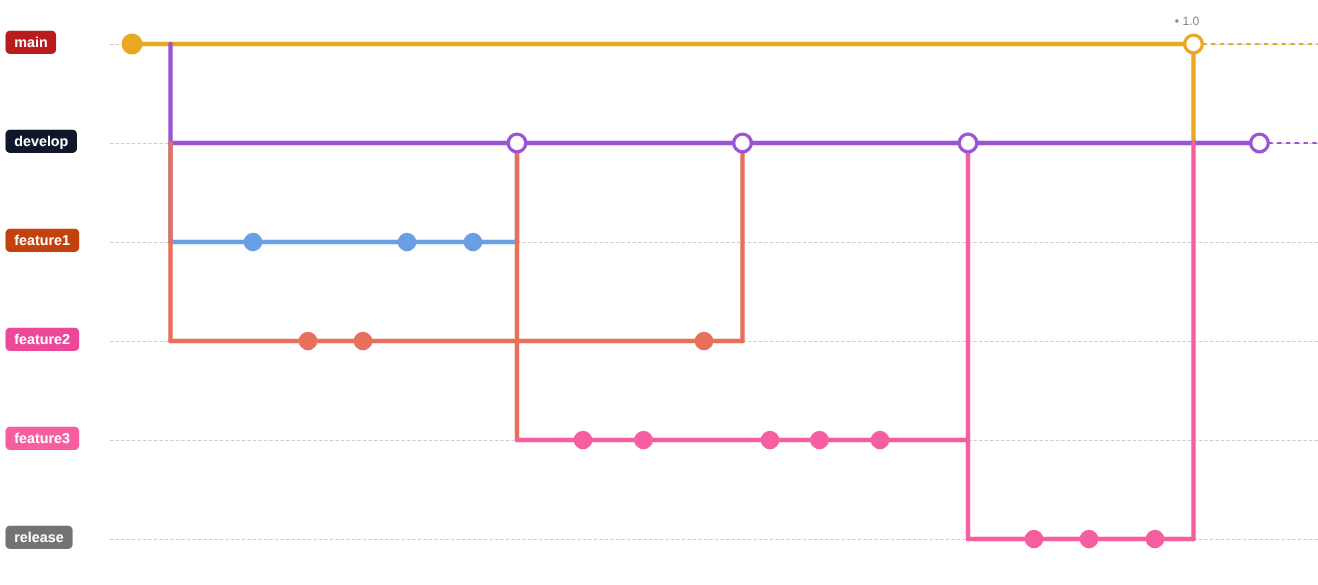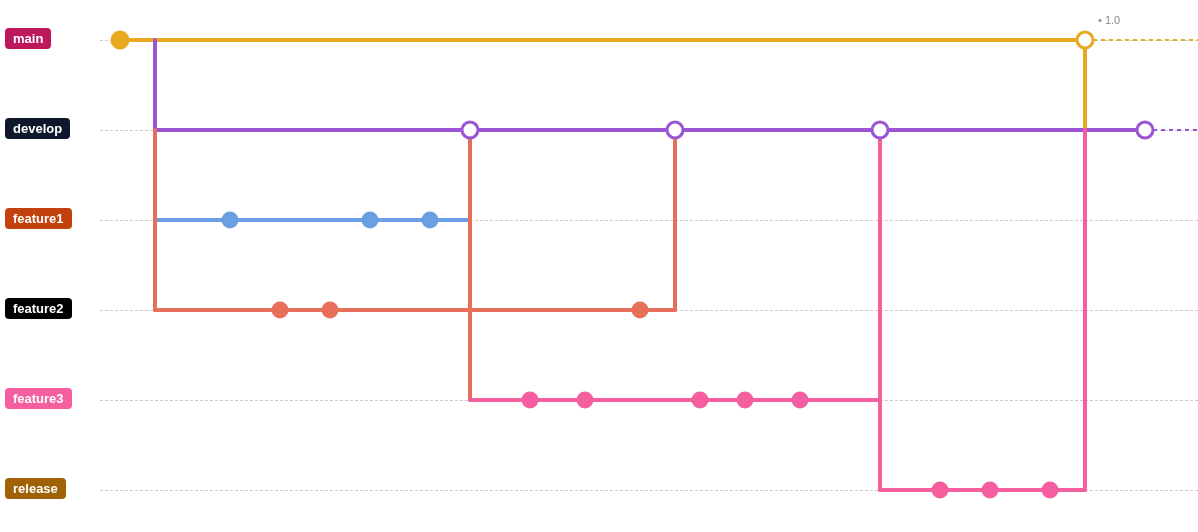--- a/index.html
+++ b/index.html
@@ -24,26 +24,26 @@
       left: 5px;
       border-radius: 4px;
       padding: 3px 8px;
       font-size: 13px;
       font-weight: bold;
       color: white;
       white-space: nowrap;
       z-index: 10;
     }
 
-    .branch-label.main    { background: #be185d; top: 28px; }
+    .branch-label.main    { background: #b91c1c; top: 28px; }
     .branch-label.develop { background: #0f172a; top: 118px; }
     .branch-label.feature1{ background: #c2410c; top: 208px; }
-    .branch-label.feature2{ background: #000000; top: 298px; text-align: center; }
+    .branch-label.feature2{ background: #ec4899; top: 298px; text-align: center; }
     .branch-label.feature3{ background: #f55fa0; top: 388px; }
-    .branch-label.release { background: #a16207; top: 478px; }
+    .branch-label.release { background: #737373; top: 478px; }
 
     
     .guide-line {
       position: absolute;
       left: 100px;
       right: 0;
       height: 1px;
       border-top: 1.5px dashed #ccc;
     }
 
@@ -54,21 +54,20 @@
       left: 0;
       width: 1198px;
       height: 532px;
     }
 
     
     .tag-label {
       position: absolute;
       font-size: 11px;
       color: #888;
-      margin-left: 30px;
     }
   </style>
 </head>
 <body>
 
 <div class="git-graph">
 
   <div class="guide-line" style="top: 40px;"></div>
   <div class="guide-line" style="top: 130px;"></div>
   <div class="guide-line" style="top: 220px;"></div>

